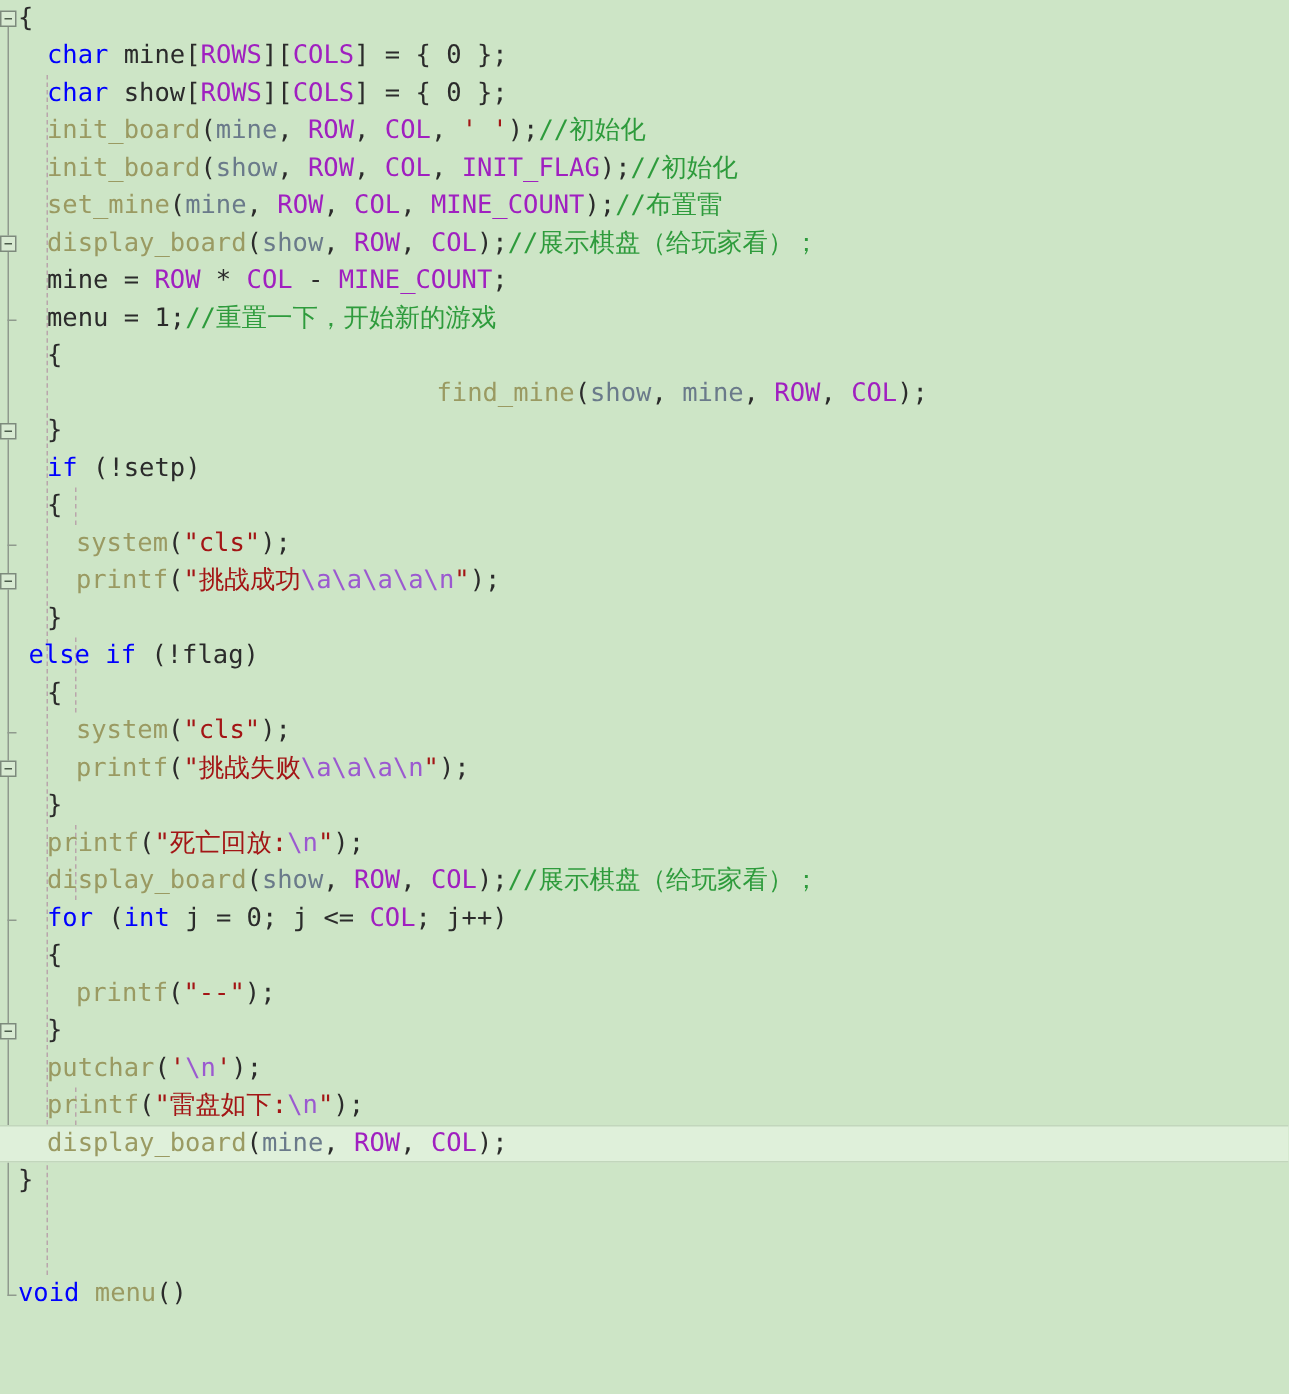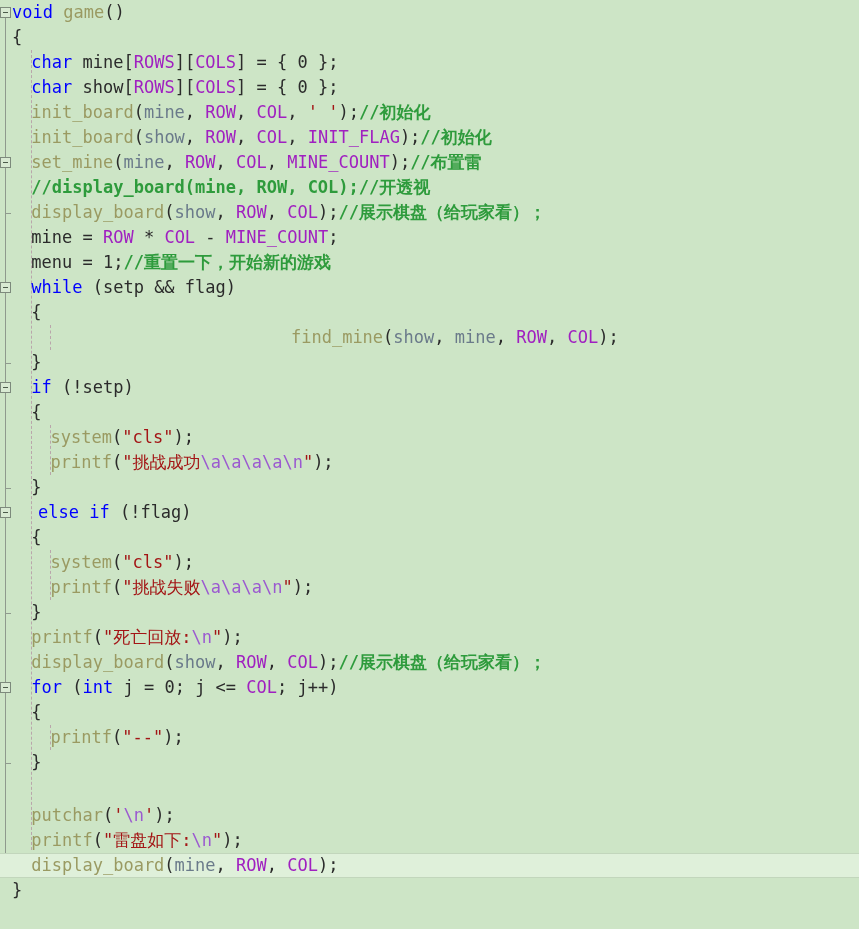--- a/index.html
+++ b/index.html
@@ -84,21 +84,21 @@
   }
 
   
   .kw   { color: #0000ff; }              
   .mac  { color: #a020c0; }              
   .fn   { color: #9a9a62; }              
   .var  { color: #6a7a8a; }              
   .pln  { color: #2b2b2b; }              
   .str  { color: #a31515; }              
   .esc  { color: #9b59d0; }              
-  .cmt  { color: #2e9b3c; font-weight: bold; }              
+  .cmt  { color: #2e9b3c; }              
   .num  { color: #2b2b2b; }
 </style>
 </head>
 <body>
 
 <div id="editor">
 
   <div id="fold-margin">
       <div class="fold-line" style="top: 12px; height: 852px;"></div>
       <div class="fold-box" style="top: 7px;"></div>
@@ -117,52 +117,49 @@
 
   <div id="guides">
       <div class="indent-guide" style="left: 31px; top: 50px; height: 800px;"></div>
       <div class="indent-guide" style="left: 50.3px; top: 325px; height: 25px;"></div>
       <div class="indent-guide" style="left: 50.3px; top: 425px; height: 50px;"></div>
       <div class="indent-guide" style="left: 50.3px; top: 550px; height: 50px;"></div>
       <div class="indent-guide" style="left: 50.3px; top: 725px; height: 25px;"></div>
     </div>
 
   <div id="code">
-      <div class="line" style="top: 0px; padding-left: 12px;"><span class="kw">void</span><span class="pln"> </span><span class="fn">game</span><span class="pln">()</span></div>
       <div class="line" style="top: 0px; padding-left: 12px;"><span class="pln">{</span></div>
       <div class="line" style="top: 0px; padding-left: 31.3px;"><span class="kw">char</span><span class="pln"> mine</span><span class="pln">[</span><span class="mac">ROWS</span><span class="pln">][</span><span class="mac">COLS</span><span class="pln">] = { </span><span class="num">0</span><span class="pln"> };</span></div>
       <div class="line" style="top: 0px; padding-left: 31.3px;"><span class="kw">char</span><span class="pln"> show</span><span class="pln">[</span><span class="mac">ROWS</span><span class="pln">][</span><span class="mac">COLS</span><span class="pln">] = { </span><span class="num">0</span><span class="pln"> };</span></div>
       <div class="line" style="top: 0px; padding-left: 31.3px;"><span class="fn">init_board</span><span class="pln">(</span><span class="var">mine</span><span class="pln">, </span><span class="mac">ROW</span><span class="pln">, </span><span class="mac">COL</span><span class="pln">, </span><span class="str">' '</span><span class="pln">);</span><span class="cmt">//初始化</span></div>
       <div class="line" style="top: 0px; padding-left: 31.3px;"><span class="fn">init_board</span><span class="pln">(</span><span class="var">show</span><span class="pln">, </span><span class="mac">ROW</span><span class="pln">, </span><span class="mac">COL</span><span class="pln">, </span><span class="mac">INIT_FLAG</span><span class="pln">);</span><span class="cmt">//初始化</span></div>
       <div class="line" style="top: 0px; padding-left: 31.3px;"><span class="fn">set_mine</span><span class="pln">(</span><span class="var">mine</span><span class="pln">, </span><span class="mac">ROW</span><span class="pln">, </span><span class="mac">COL</span><span class="pln">, </span><span class="mac">MINE_COUNT</span><span class="pln">);</span><span class="cmt">//布置雷</span></div>
-      <div class="line" style="top: 0px; padding-left: 31.3px;"><span class="cmt">//display_board(mine, ROW, COL);//开透视</span></div>
       <div class="line" style="top: 0px; padding-left: 31.3px;"><span class="fn">display_board</span><span class="pln">(</span><span class="var">show</span><span class="pln">, </span><span class="mac">ROW</span><span class="pln">, </span><span class="mac">COL</span><span class="pln">);</span><span class="cmt">//展示棋盘（给玩家看）；</span></div>
       <div class="line" style="top: 0px; padding-left: 31.3px;"><span class="pln">mine = </span><span class="mac">ROW</span><span class="pln"> * </span><span class="mac">COL</span><span class="pln"> - </span><span class="mac">MINE_COUNT</span><span class="pln">;</span></div>
       <div class="line" style="top: 0px; padding-left: 31.3px;"><span class="pln">menu = </span><span class="num">1</span><span class="pln">;</span><span class="cmt">//重置一下，开始新的游戏</span></div>
-      <div class="line" style="top: 0px; padding-left: 31.3px;"><span class="kw">while</span><span class="pln"> (setp &amp;&amp; flag)</span></div>
       <div class="line" style="top: 0px; padding-left: 31.3px;"><span class="pln">{</span></div>
       <div class="line" style="top: 0px; padding-left: 50.6px; text-align: center;"><span class="fn">find_mine</span><span class="pln">(</span><span class="var">show</span><span class="pln">, </span><span class="var">mine</span><span class="pln">, </span><span class="mac">ROW</span><span class="pln">, </span><span class="mac">COL</span><span class="pln">);</span></div>
       <div class="line" style="top: 0px; padding-left: 31.3px;"><span class="pln">}</span></div>
       <div class="line" style="top: 0px; padding-left: 31.3px;"><span class="kw">if</span><span class="pln"> (!setp)</span></div>
       <div class="line" style="top: 0px; padding-left: 31.3px;"><span class="pln">{</span></div>
       <div class="line" style="top: 0px; padding-left: 50.6px;"><span class="fn">system</span><span class="pln">(</span><span class="str">"cls"</span><span class="pln">);</span></div>
       <div class="line" style="top: 0px; padding-left: 50.6px;"><span class="fn">printf</span><span class="pln">(</span><span class="str">"挑战成功</span><span class="esc">\a\a\a\a\n</span><span class="str">"</span><span class="pln">);</span></div>
       <div class="line" style="top: 0px; padding-left: 31.3px;"><span class="pln">}</span></div>
-      <div class="line" style="top: 0px; padding-left: 38px;"><span class="kw">else</span><span class="pln"> </span><span class="kw">if</span><span class="pln"> (!flag)</span></div>
+      <div class="line" style="top: 0px; padding-left: 19px;"><span class="kw">else</span><span class="pln"> </span><span class="kw">if</span><span class="pln"> (!flag)</span></div>
       <div class="line" style="top: 0px; padding-left: 31.3px;"><span class="pln">{</span></div>
       <div class="line" style="top: 0px; padding-left: 50.6px;"><span class="fn">system</span><span class="pln">(</span><span class="str">"cls"</span><span class="pln">);</span></div>
       <div class="line" style="top: 0px; padding-left: 50.6px;"><span class="fn">printf</span><span class="pln">(</span><span class="str">"挑战失败</span><span class="esc">\a\a\a\n</span><span class="str">"</span><span class="pln">);</span></div>
       <div class="line" style="top: 0px; padding-left: 31.3px;"><span class="pln">}</span></div>
       <div class="line" style="top: 0px; padding-left: 31.3px;"><span class="fn">printf</span><span class="pln">(</span><span class="str">"死亡回放:</span><span class="esc">\n</span><span class="str">"</span><span class="pln">);</span></div>
       <div class="line" style="top: 0px; padding-left: 31.3px;"><span class="fn">display_board</span><span class="pln">(</span><span class="var">show</span><span class="pln">, </span><span class="mac">ROW</span><span class="pln">, </span><span class="mac">COL</span><span class="pln">);</span><span class="cmt">//展示棋盘（给玩家看）；</span></div>
       <div class="line" style="top: 0px; padding-left: 31.3px;"><span class="kw">for</span><span class="pln"> (</span><span class="kw">int</span><span class="pln"> j = </span><span class="num">0</span><span class="pln">; j &lt;= </span><span class="mac">COL</span><span class="pln">; j++)</span></div>
       <div class="line" style="top: 0px; padding-left: 31.3px;"><span class="pln">{</span></div>
       <div class="line" style="top: 0px; padding-left: 50.6px;"><span class="fn">printf</span><span class="pln">(</span><span class="str">"--"</span><span class="pln">);</span></div>
       <div class="line" style="top: 0px; padding-left: 31.3px;"><span class="pln">}</span></div>
-      <div class="line" style="top: 0px; padding-left: 31.3px; margin-top: 28px;"><span class="fn">putchar</span><span class="pln">(</span><span class="str">'</span><span class="esc">\n</span><span class="str">'</span><span class="pln">);</span></div>
+      <div class="line" style="top: 0px; padding-left: 31.3px;"><span class="fn">putchar</span><span class="pln">(</span><span class="str">'</span><span class="esc">\n</span><span class="str">'</span><span class="pln">);</span></div>
       <div class="line" style="top: 0px; padding-left: 31.3px;"><span class="fn">printf</span><span class="pln">(</span><span class="str">"雷盘如下:</span><span class="esc">\n</span><span class="str">"</span><span class="pln">);</span></div>
       <div class="line current" style="top: 0px; padding-left: 31.3px;"><span class="fn">display_board</span><span class="pln">(</span><span class="var">mine</span><span class="pln">, </span><span class="mac">ROW</span><span class="pln">, </span><span class="mac">COL</span><span class="pln">);</span></div>
       <div class="line" style="top: 0px; padding-left: 12px;"><span class="pln">}</span></div>
       <div class="line" style="top: 0px; padding-left: 12px;">&nbsp;</div>
       <div class="line" style="top: 0px; padding-left: 12px;">&nbsp;</div>
       <div class="line" style="top: 0px; padding-left: 12px;"><span class="kw">void</span><span class="pln"> </span><span class="fn">menu</span><span class="pln">()</span></div>
     </div>
 
 </div>
 

